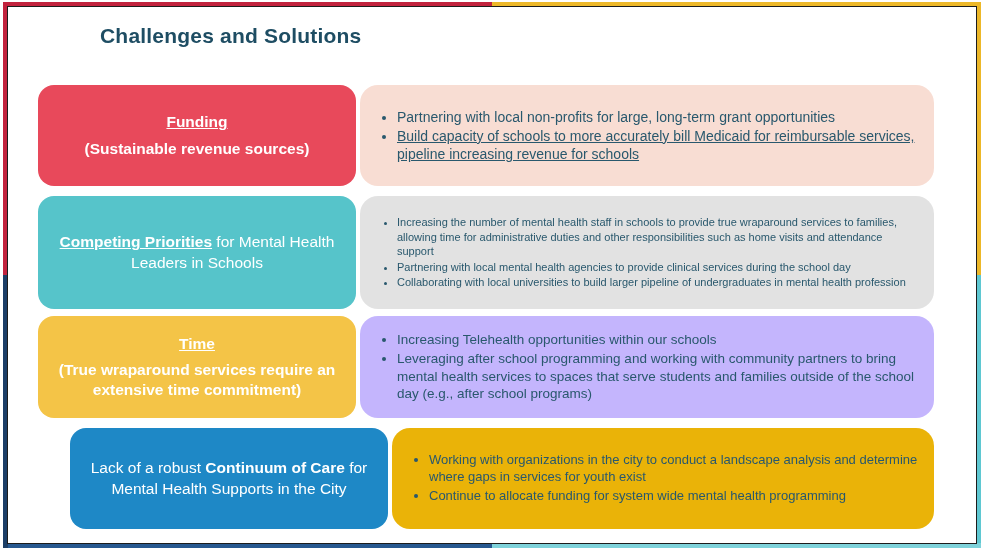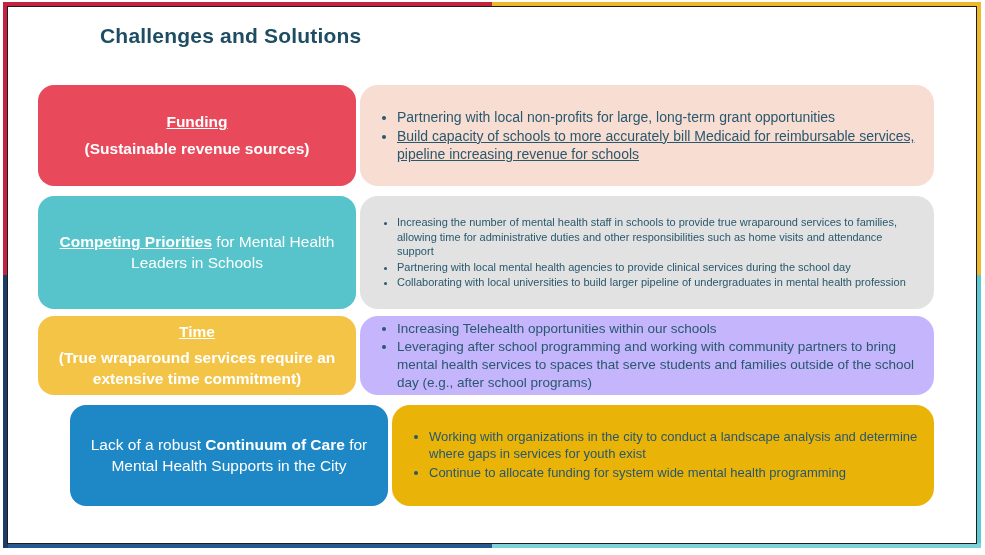--- a/index.html
+++ b/index.html
@@ -18,21 +18,21 @@
   .slide-title{
     position:absolute;left:100px;top:24px;margin:0;
     font-size:21px;font-weight:700;letter-spacing:.2px;
     color:var(--title-color,#1e4d63);
   }
 
   #rows{position:absolute;left:38px;top:85px;width:896px;}
   .row{display:flex;gap:4px;}
   .row:nth-child(1){height:101px;margin-bottom:10px;}
   .row:nth-child(2){height:113px;margin-bottom:7px;}
-  .row:nth-child(3){height:79px;margin-bottom:10px;}
+  .row:nth-child(3){height:102px;margin-bottom:10px;}
   .row:nth-child(4){height:101px;padding-left:32px;}
 
   .challenge-box{
     width:318px;flex:none;border-radius:16px;color:#ffffff;
     display:flex;flex-direction:column;justify-content:center;align-items:center;
     text-align:center;padding:6px 18px;box-sizing:border-box;
     font-size:15.5px;line-height:1.3;font-weight:400;
   }
   .challenge-line + .challenge-line{margin-top:6px;}
   .b{font-weight:700;}

